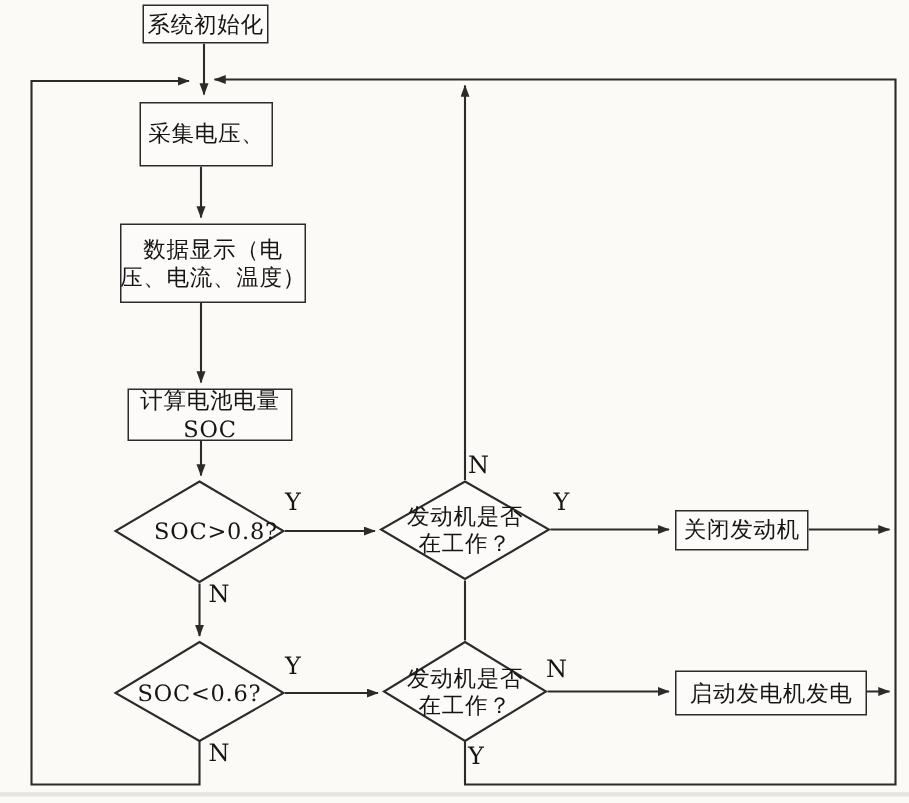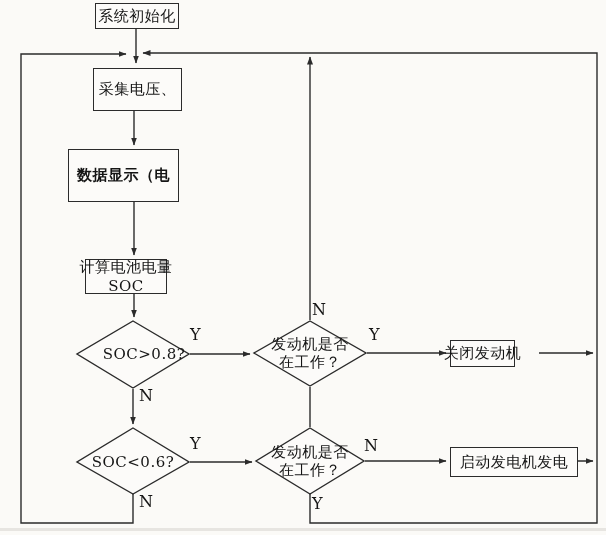--- a/index.html
+++ b/index.html
@@ -26,23 +26,23 @@
     font-size:15px;line-height:18px;text-align:center;letter-spacing:0.5px;
     white-space:nowrap;
   }
   .elabel{
     position:absolute;font-size:16px;line-height:16px;
     font-family:"DejaVu Serif","Liberation Serif",serif;
   }
   
   .n-start        {left:95px;  top:3px;   width:84px;  height:26px;}
   .n-collect      {left:93px;  top:68px;  width:89px;  height:43px;}
-  .n-display      {left:68px;  top:149px; width:111px; height:53px;font-weight:bold;}
-  .n-soc          {left:85px;  top:259px; width:82px; height:35px;}
-  .n-engine-off   {left:450px; top:340px; width:65px;  height:27px;}
+  .n-display      {left:80px;  top:149px; width:124px; height:53px;}
+  .n-soc          {left:85px;  top:259px; width:110px; height:35px;}
+  .n-engine-off   {left:450px; top:340px; width:89px;  height:27px;}
   .n-generator-on {left:450px; top:447px; width:128px; height:30px;}
   .t-soc-high     {left:94px;  top:345px; width:100px; height:18px;}
   .t-soc-low      {left:83px;  top:453px; width:100px; height:18px;justify-content:flex-end;}
   .t-engine-upper {left:260px; top:334px; width:100px; height:38px;}
   .t-engine-lower {left:260px; top:442px; width:100px; height:38px;}
   .l-d1y{left:190px;top:327px;} .l-d1n{left:139px;top:388px;}
   .l-d2y{left:190px;top:436px;} .l-d2n{left:139px;top:494px;}
   .l-d3n{left:312px;top:302px;} .l-d3y{left:369px;top:327px;}
   .l-d4n{left:364px;top:438px;} .l-d4y{left:312px;top:496px;}
   .artifact{position:absolute;left:0;top:528px;width:606px;height:3px;
@@ -92,20 +92,21 @@
   <div class="node n-start">
     <span>系统初始化</span>
   </div>
 
   <div class="node n-collect">
     <span>采集电压、</span>
   </div>
 
   <div class="node n-display">
     <span>数据显示（电</span>
+    <span>压、电流、温度）</span>
   </div>
 
   <div class="node n-soc">
     <span>计算电池电量</span>
     <span>SOC</span>
   </div>
 
   <div class="node n-engine-off">
     <span>关闭发动机</span>
   </div>

